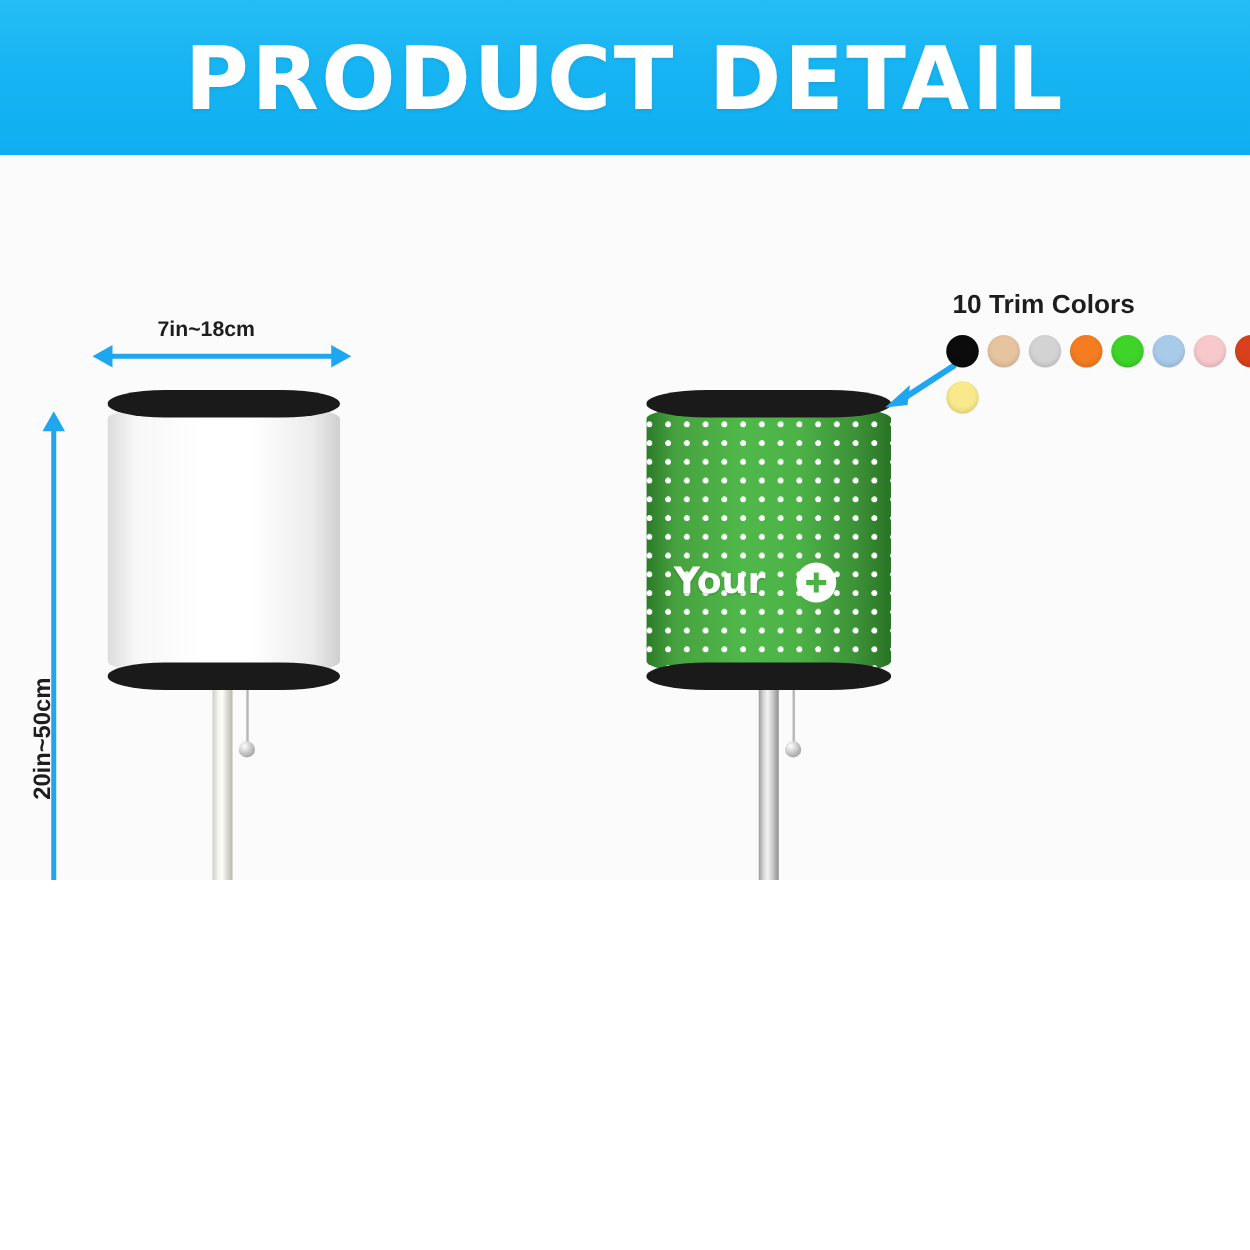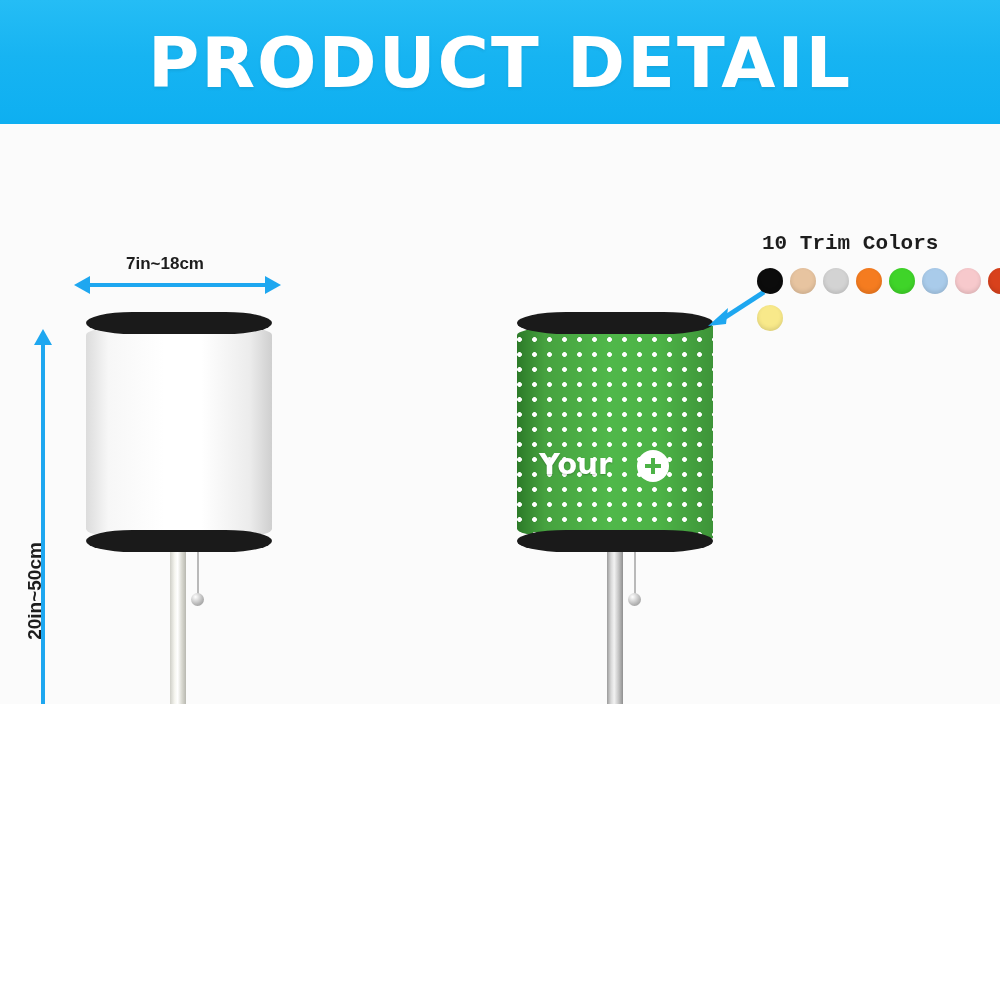--- a/index.html
+++ b/index.html
@@ -122,21 +122,20 @@
   #classy-arrow {
     position: absolute;
     left: 692px; top: 714px;
     width: 70px; height: 40px;
   }
 
   
   #trim-title {
     left: 762px; top: 232px;
     font-size: 21px;
-    font-family: Liberation Mono, monospace;
   }
   .swatch-row {
     position: absolute;
     display: flex;
     gap: 7px;
   }
   #swatch-row-1 { left: 757px; top: 268px; }
   #swatch-row-2 { left: 757px; top: 305px; }
   .swatch {
     width: 26px; height: 26px;
@@ -211,21 +210,20 @@
     width: 196px; height: 240px;
   }
   #lamp-right-shade .body {
     position: absolute;
     left: 0; top: 10px;
     width: 196px; height: 220px;
     background:
       radial-gradient(circle at 2.5px 2.5px, #ffffff 2.1px, rgba(255,255,255,0) 2.6px) 0 0 / 15px 15px,
       linear-gradient(90deg, #2c7a28 0%, #46a23f 12%, #50b84a 40%, #4cb246 62%, #3d9338 85%, #2a7425 100%);
     border-radius: 50% / 6%;
-    padding-left: 36px;
   }
   .design-badge {
     position: absolute;
     left: 22px; top: 128px;
     width: 150px;
     color: #ffffff;
     font-weight: bold;
     font-size: 29px;
     line-height: 1.02;
     font-family: "DejaVu Sans", sans-serif;

